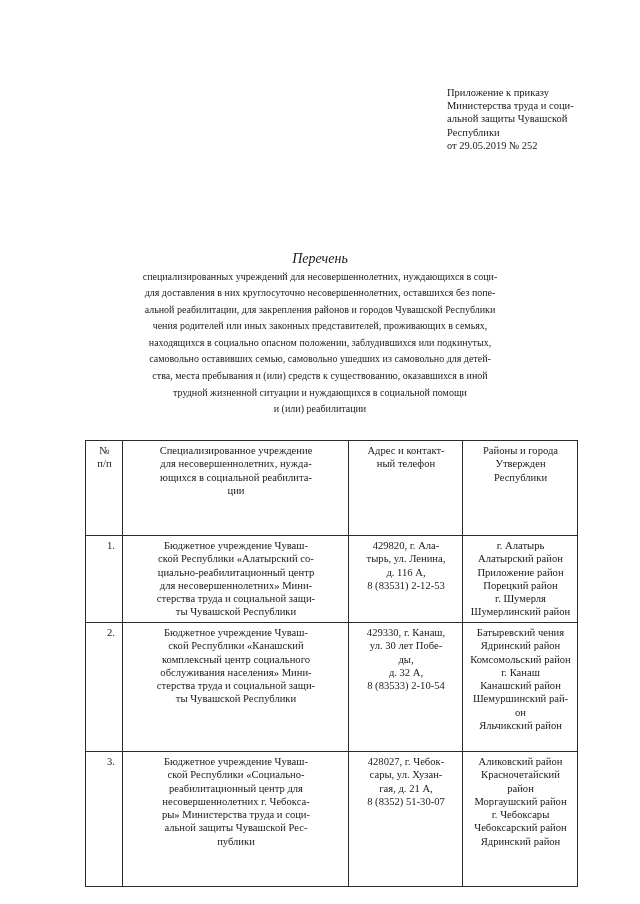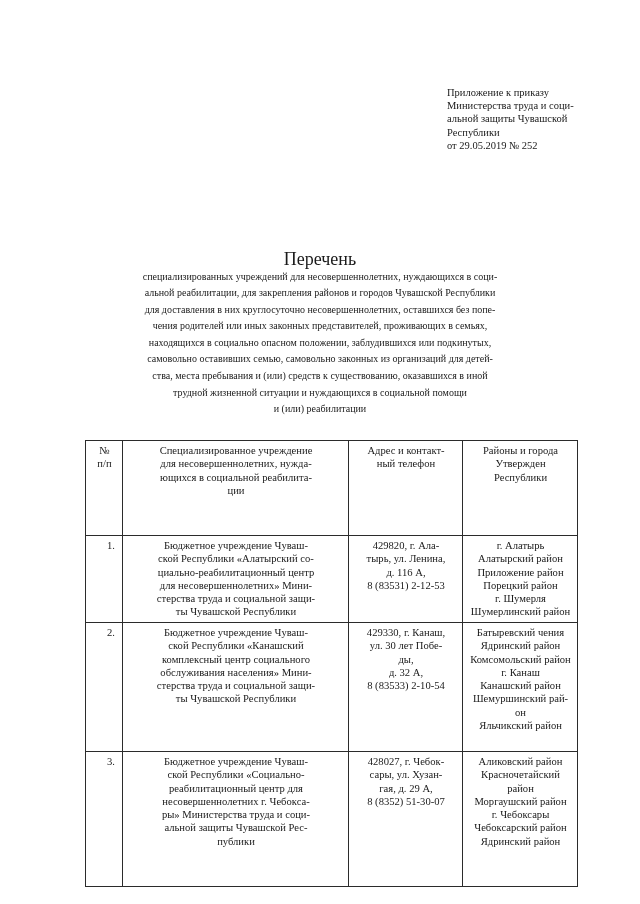--- a/index.html
+++ b/index.html
@@ -48,22 +48,23 @@
 
   
   .doc-title-wrap {
     position: absolute;
     left: 60px;
     top: 251px;
     width: 520px;
     text-align: center;
   }
   .doc-title-main {
-    font-size: 18px;
+    font-size: 14px;
     line-height: 16.5px;
+    font-style: italic;
   }
   .doc-title-body {
     font-size: 10px;
     line-height: 16.6px;
     margin-top: 1px;
   }
   .doc-title-body .t-line {
     display: block;
     white-space: nowrap;
   }
@@ -120,25 +121,25 @@
       <span class="hb-line">альной защиты Чувашской</span>
       <span class="hb-line">Республики</span>
       <span class="hb-line">от 29.05.2019 № 252</span>
     </div>
   </div>
 
   <div class="doc-title-wrap">
     <div class="doc-title-main">Перечень</div>
     <div class="doc-title-body">
       <span class="t-line">специализированных учреждений для несовершеннолетних, нуждающихся в соци-</span>
+      <span class="t-line">для доставления в них круглосуточно несовершеннолетних, оставшихся без попе-</span>
       <span class="t-line">альной реабилитации, для закрепления районов и городов Чувашской Республики</span>
-      <span class="t-line">для доставления в них круглосуточно несовершеннолетних, оставшихся без попе-</span>
       <span class="t-line">чения родителей или иных законных представителей, проживающих в семьях,</span>
       <span class="t-line">находящихся в социально опасном положении, заблудившихся или подкинутых,</span>
-      <span class="t-line">самовольно оставивших семью, самовольно законных из организаций для детей-</span>
+      <span class="t-line">самовольно оставивших семью, самовольно ушедших из самовольно для детей-</span>
       <span class="t-line">ства, места пребывания и (или) средств к существованию, оказавшихся в иной</span>
       <span class="t-line">трудной жизненной ситуации и нуждающихся в социальной помощи</span>
       <span class="t-line">и (или) реабилитации</span>
     </div>
   </div>
 
   <table class="reg-table">
     <colgroup>
       <col class="col-num">
       <col class="col-inst">
@@ -232,21 +233,21 @@
           <span class="cell-line">ской Республики «Социально-</span>
           <span class="cell-line">реабилитационный центр для</span>
           <span class="cell-line">несовершеннолетних г. Чебокса-</span>
           <span class="cell-line">ры» Министерства труда и соци-</span>
           <span class="cell-line">альной защиты Чувашской Рес-</span>
           <span class="cell-line">публики</span>
         </td>
         <td>
           <span class="cell-line">428027, г. Чебок-</span>
           <span class="cell-line">сары, ул. Хузан-</span>
-          <span class="cell-line">гая, д. 29 А,</span>
+          <span class="cell-line">гая, д. 21 А,</span>
           <span class="cell-line">8 (8352) 51-30-07</span>
         </td>
         <td>
           <span class="cell-line">Аликовский район</span>
           <span class="cell-line">Красночетайский</span>
           <span class="cell-line">район</span>
           <span class="cell-line">Моргаушский район</span>
           <span class="cell-line">г. Чебоксары</span>
           <span class="cell-line">Чебоксарский район</span>
           <span class="cell-line">Ядринский район</span>

